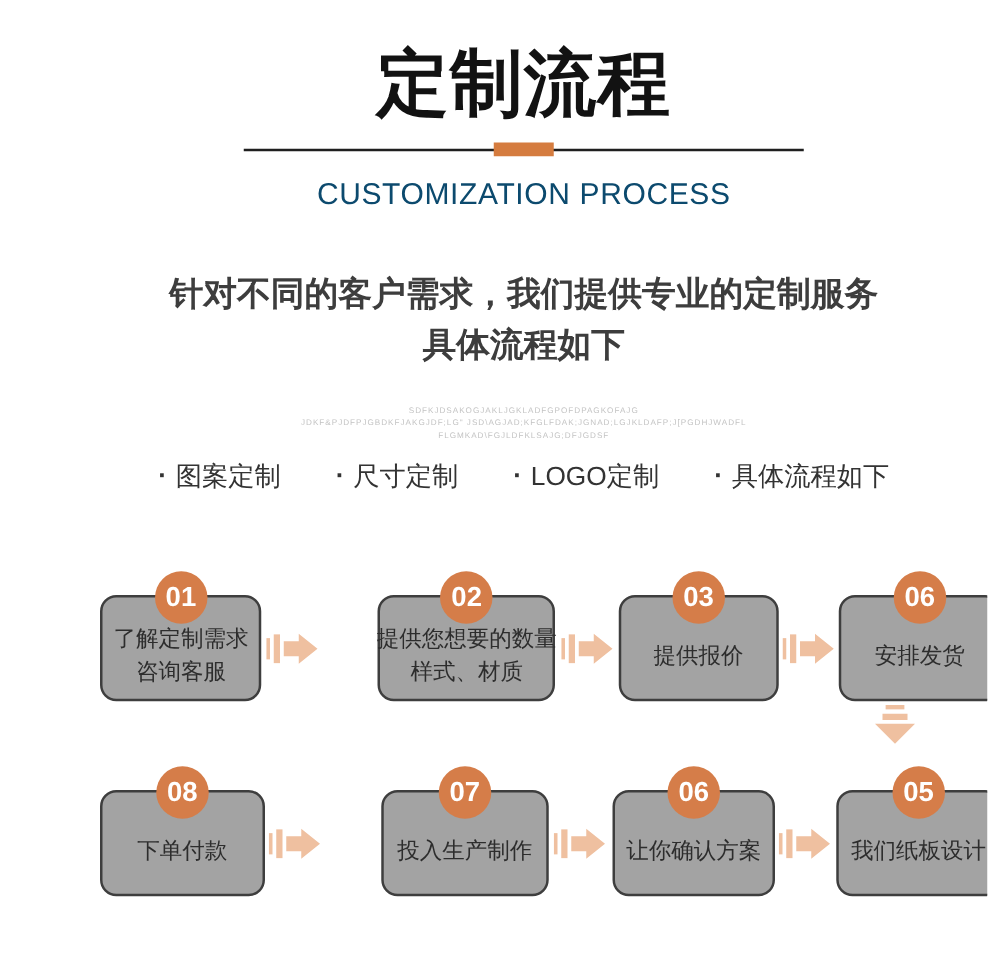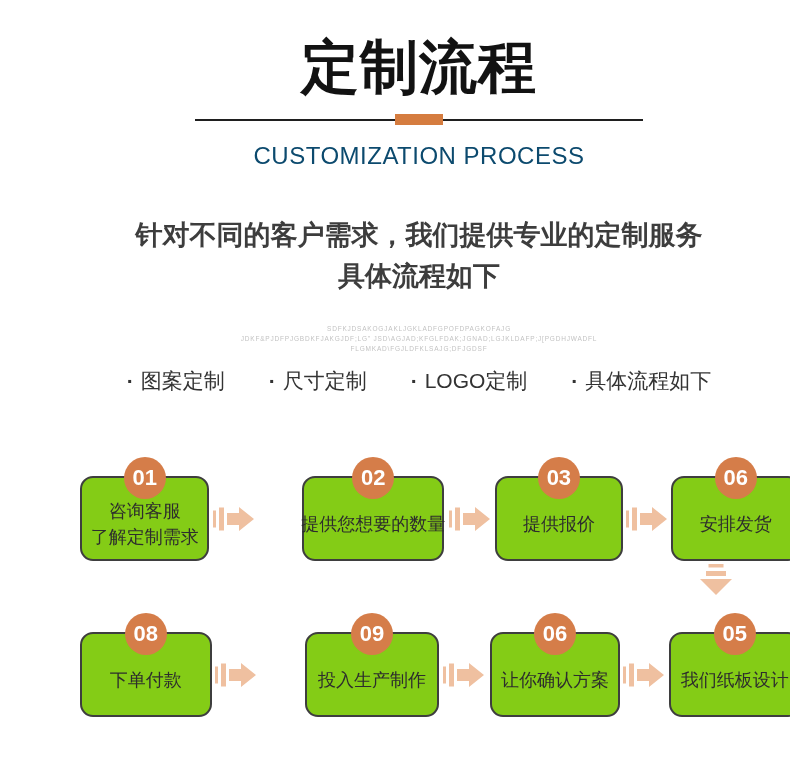--- a/index.html
+++ b/index.html
@@ -93,21 +93,21 @@
     align-items:flex-start;
     padding-top:21px;        
   }
   .row-spacer { height:50px; }
 
   .step {
     position:relative;
     height:85px;
     border:2px solid #3e3e3e;
     border-radius:13px;
-    background:#84cc16;
+    background:#a3a3a3;
     display:flex;
     flex-direction:column;
     justify-content:center;
     align-items:center;
     padding-top:10px;
   }
   .w1 { width:140px; } .w2 { width:142px;margin-left:44px; } .w3 { width:138px; } .w4 { width:141px; }
 
   .step-num {
     position:absolute;
@@ -195,37 +195,38 @@
     </div>
   </div>
 
   <div class="flow">
 
     <div class="flow-row">
 
       <div class="step w1">
         <div class="step-num">01</div>
         <div class="step-text">
+          <span>了解定制需求</span>
           <span>咨询客服</span>
-          <span>了解定制需求</span>
         </div>
       </div>
 
       <div class="gap g1">
         <svg width="42" height="26" viewBox="0 0 42 26">
           <rect x="0" y="4.5" width="3" height="17" fill="#efc0a0"></rect>
           <rect x="6" y="1.5" width="5" height="23" fill="#efc0a0"></rect>
           <path d="M14 7 h12 V1 L41 13 L26 25 v-6 h-12 z" fill="#efc0a0"></path>
         </svg>
       </div>
 
       <div class="step w2">
         <div class="step-num">02</div>
         <div class="step-text">
           <span>提供您想要的数量</span>
+          <span>样式、材质</span>
         </div>
       </div>
 
       <div class="gap g2">
         <svg width="42" height="26" viewBox="0 0 42 26">
           <rect x="0" y="4.5" width="3" height="17" fill="#efc0a0"></rect>
           <rect x="6" y="1.5" width="5" height="23" fill="#efc0a0"></rect>
           <path d="M14 7 h12 V1 L41 13 L26 25 v-6 h-12 z" fill="#efc0a0"></path>
         </svg>
       </div>
@@ -272,21 +273,21 @@
 
       <div class="gap g1">
         <svg width="42" height="26" viewBox="0 0 42 26">
           <rect x="0" y="4.5" width="3" height="17" fill="#efc0a0"></rect>
           <rect x="6" y="1.5" width="5" height="23" fill="#efc0a0"></rect>
           <path d="M14 7 h12 V1 L41 13 L26 25 v-6 h-12 z" fill="#efc0a0"></path>
         </svg>
       </div>
 
       <div class="step w2">
-        <div class="step-num">09</div>
+        <div class="step-num">07</div>
         <div class="step-text">
           <span>投入生产制作</span>
         </div>
       </div>
 
       <div class="gap g2">
         <svg width="42" height="26" viewBox="0 0 42 26">
           <rect x="0" y="4.5" width="3" height="17" fill="#efc0a0"></rect>
           <rect x="6" y="1.5" width="5" height="23" fill="#efc0a0"></rect>
           <path d="M14 7 h12 V1 L41 13 L26 25 v-6 h-12 z" fill="#efc0a0"></path>

